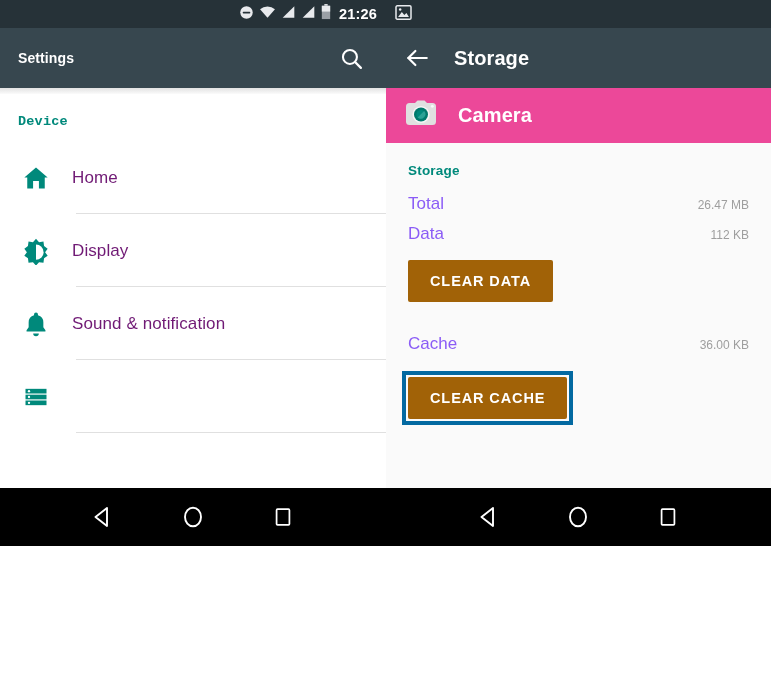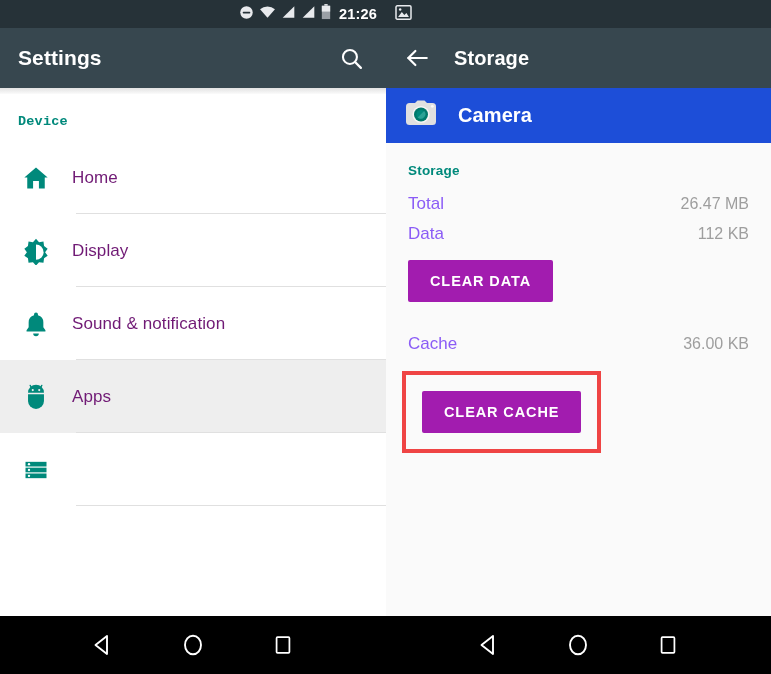--- a/index.html
+++ b/index.html
@@ -4,21 +4,21 @@
 <style>
   * { box-sizing: border-box; margin: 0; padding: 0; }
   html, body {
     width: 771px; height: 674px;
     background: #ffffff;
     font-family: "Liberation Sans", sans-serif;
     overflow: hidden;
   }
   .screens { display: flex; width: 771px; height: 674px; }
 
-  .phone { position: relative; height: 674px; display: flex; flex-direction: column; }
+  .phone { position: relative; height: 546px; display: flex; flex-direction: column; }
   .phone-left  { width: 386px; background: #ffffff; }
   .phone-right { width: 385px; background: #fafafa; }
 
   
   .statusbar {
     height: 28px; background: #263238;
     display: flex; align-items: center;
     padding: 0 9px; flex: 0 0 28px;
   }
   .sb-left { display: flex; align-items: center; gap: 5px; }
@@ -31,21 +31,21 @@
 
   
   .toolbar {
     background: #37474f; color: #fff;
     display: flex; align-items: center;
     flex: 0 0 auto;
   }
   .toolbar-left  { height: 60px; padding: 0 18px; }
   .toolbar-right { height: 60px; padding: 0 16px; }
   .tb-title {
-    font-size: 21px; font-weight: bold; color: #ffffff;
+    font-size: 14px; font-weight: bold; color: #ffffff;
     letter-spacing: .1px;
   }
   .tb-title-right { margin-left: 22px; font-size: 20px; }
   .tb-spacer { flex: 1 1 auto; }
   .search-btn { width: 34px; height: 34px; display: flex; align-items: center; justify-content: center; cursor: pointer; }
   .back-btn  { width: 30px; height: 30px; display: flex; align-items: center; justify-content: center; cursor: pointer; }
 
   
   .toolbar-shadow { height: 6px; background: linear-gradient(#e2e2e2, #fbfbfb); flex: 0 0 6px; }
   .list-body { flex: 1 1 auto; background: #ffffff; position: relative; overflow: hidden; }
@@ -66,51 +66,51 @@
     font-size: 17px; color: #701a75;
     letter-spacing: .1px;
   }
   .row-divider {
     position: absolute; left: 76px; right: 0; bottom: 0;
     height: 1px; background: #e0e0e0;
   }
 
   
   .app-band {
-    background: #1d4ed8; height: 55px;
+    background: #ec4899; height: 55px;
     display: flex; align-items: center; padding: 0 18px;
     flex: 0 0 55px;
   }
   .app-band-name {
     color: #ffffff; font-size: 20px; font-weight: bold;
     margin-left: 20px; letter-spacing: .1px;
   }
   .detail-body { flex: 1 1 auto; background: #fafafa; padding: 0 20px; position: relative; }
   .detail-section-header {
     color: #00897b; font-size: 13.5px; font-weight: bold;
     padding: 20px 0 14px 2px; letter-spacing: .2px;
   }
   .kv {
     display: flex; align-items: baseline; justify-content: space-between;
     padding: 2px 2px 8px 2px;
   }
   .kv-key   { font-size: 17px; color: #8b5cf6; }
-  .kv-value { font-size: 16px; color: #9e9e9e; }
+  .kv-value { font-size: 12px; color: #9e9e9e; }
   .btn-wrap { padding: 8px 0 0 2px; }
   .btn {
     display: inline-flex; align-items: center; justify-content: center;
-    background: #a21caf; color: #ffffff;
+    background: #a16207; color: #ffffff;
     font-size: 14.5px; font-weight: bold; letter-spacing: .9px;
     height: 42px; padding: 0 22px; border: none; border-radius: 2px;
     cursor: pointer; font-family: "Liberation Sans", sans-serif; text-align: right;
   }
   .cache-block { padding-top: 30px; }
   .highlight-box {
-    display: inline-block; border: 4px solid #ef4444;
-    padding: 16px; margin: 9px 0 0 -4px;
+    display: inline-block; border: 4px solid #0369a1;
+    padding: 2px; margin: 9px 0 0 -4px;
   }
 
   
   .navbar {
     height: 58px; background: #000000;
     display: flex; align-items: center; justify-content: space-around;
     flex: 0 0 58px; padding: 0 58px;
   }
   .nav-btn { width: 44px; height: 44px; display: flex; align-items: center; justify-content: center; cursor: pointer; }
 </style>
@@ -197,34 +197,20 @@
         <span class="row-icon">
           <svg width="28" height="28" viewBox="0 0 24 24">
               <path d="M12 2.2 a1.7 1.7 0 0 1 1.7 1.7 v.6 a6.3 6.3 0 0 1 4.6 6 v4.2 l1.8 2.6 v1.1 H3.9 v-1.1 l1.8-2.6 v-4.2 a6.3 6.3 0 0 1 4.6-6 v-.6 A1.7 1.7 0 0 1 12 2.2 Z" fill="#00897b"></path>
               <path d="M9.6 20.2 h4.8 a2.4 2.4 0 0 1 -4.8 0 Z" fill="#00897b"></path>
             </svg>
         </span>
         <span class="row-label">Sound &amp; notification</span>
         <span class="row-divider"></span>
       </div>
 
-      <div class="row selected">
-        <span class="row-icon">
-          <svg width="26" height="28" viewBox="0 0 22 26">
-            <line x1="5.6" y1="2.2" x2="7.2" y2="5" stroke="#00897b" stroke-width="1.3" stroke-linecap="round"></line>
-            <line x1="16.4" y1="2.2" x2="14.8" y2="5" stroke="#00897b" stroke-width="1.3" stroke-linecap="round"></line>
-            <path d="M3.6 9 a7.4 7.4 0 0 1 14.8 0 Z" fill="#00897b"></path>
-            <circle cx="8" cy="6.6" r="1" fill="#eeeeee"></circle>
-            <circle cx="14" cy="6.6" r="1" fill="#eeeeee"></circle>
-            <path d="M3.6 10.4 h14.8 v6.3 a7.4 7.4 0 0 1 -14.8 0 Z" fill="#00897b"></path>
-          </svg>
-        </span>
-        <span class="row-label">Apps</span>
-        <span class="row-divider"></span>
-      </div>
 
       <div class="row">
         <span class="row-icon">
           <svg width="28" height="28" viewBox="0 0 24 24">
             <rect x="3" y="5" width="18" height="4" fill="#00897b"></rect>
             <rect x="3" y="10" width="18" height="4" fill="#00897b"></rect>
             <rect x="3" y="15" width="18" height="4" fill="#00897b"></rect>
             <circle cx="6" cy="7" r="1" fill="#ffffff"></circle>
             <circle cx="6" cy="12" r="1" fill="#ffffff"></circle>
             <circle cx="6" cy="17" r="1" fill="#ffffff"></circle>

